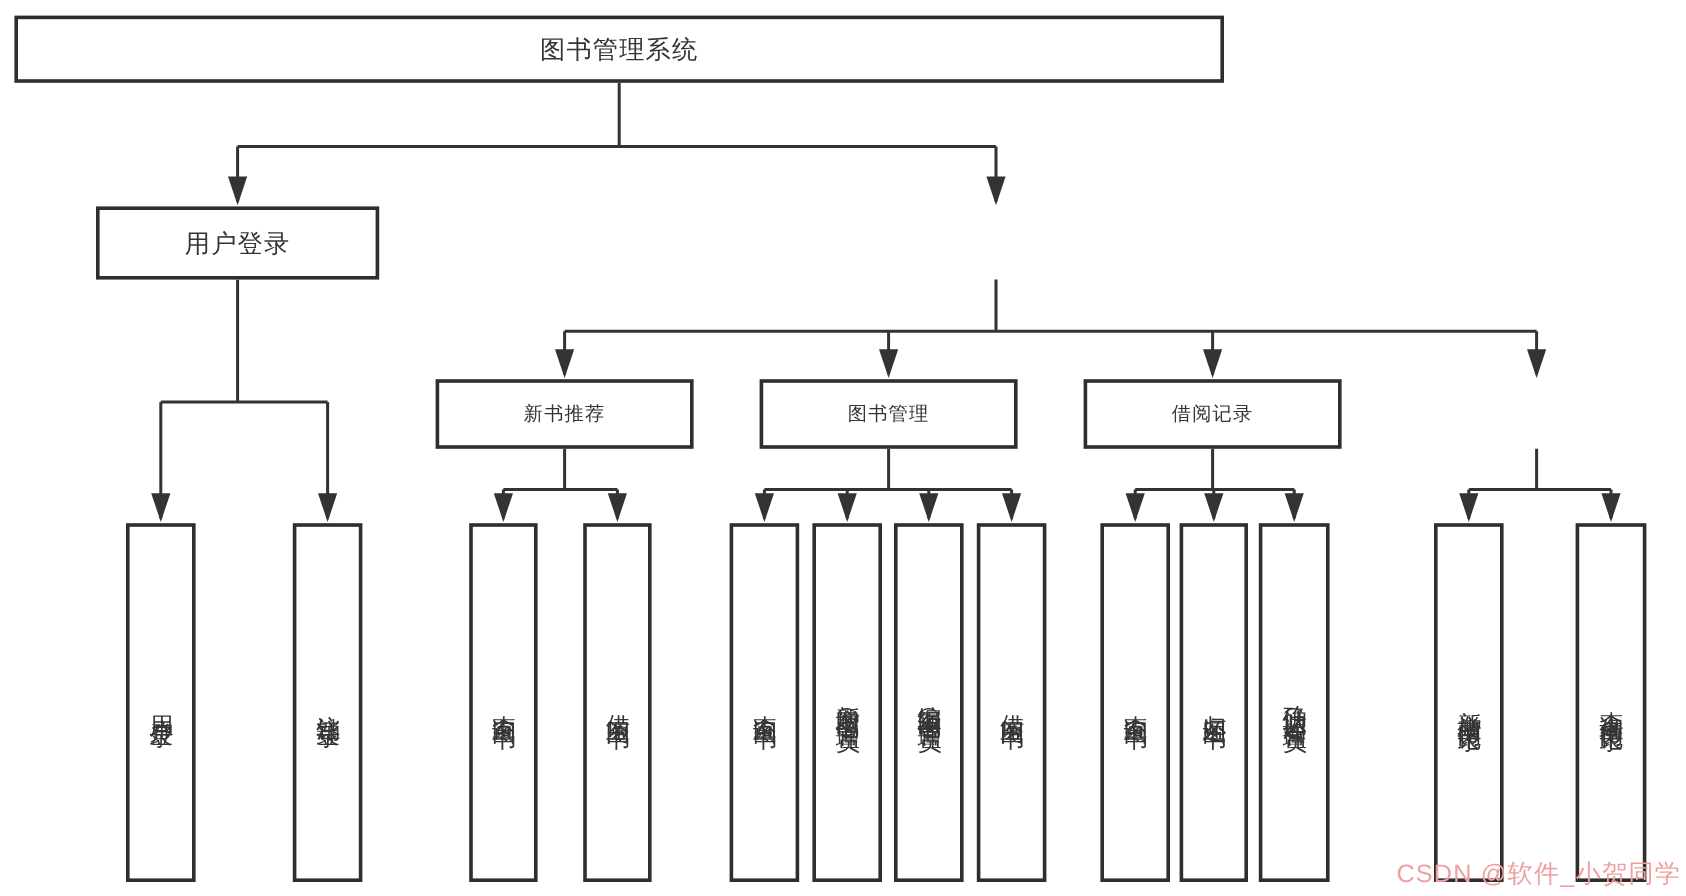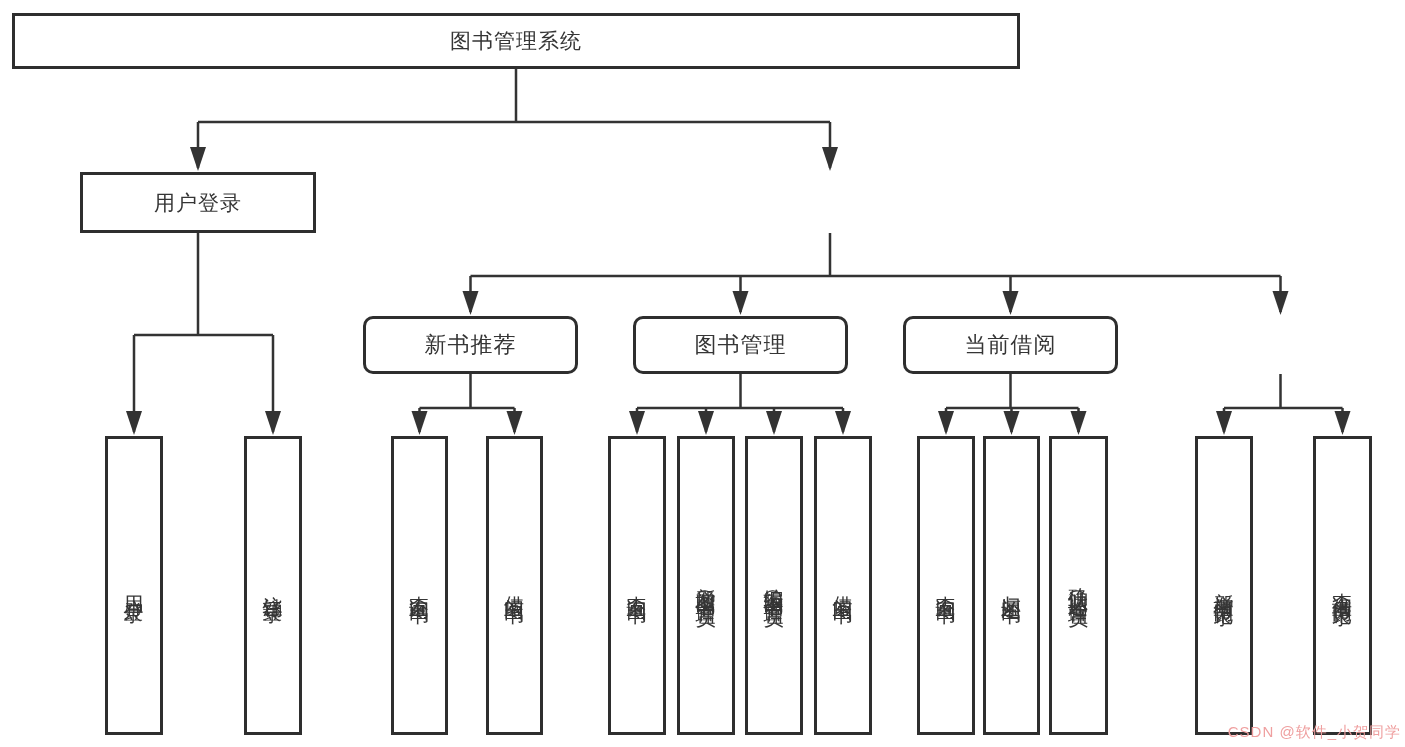--- a/index.html
+++ b/index.html
@@ -29,34 +29,34 @@
     border: 3px solid #2e2e2e;
     display: flex;
     align-items: center;
     justify-content: center;
     color: #353535;
     font-size: 21px;
     letter-spacing: 1px;
     text-align: right;
     z-index: 2;
   }
-  .node.l3 { font-size: 22px; border-radius: 10px; }
+  .node.l3 { font-size: 16px; }
   .vnode {
     writing-mode: vertical-rl;
     text-orientation: mixed;
     font-size: 20px;
     letter-spacing: 3px;
     line-height: 1;
     padding: 8px 0;
   }
   #watermark {
     position: absolute;
     right: 4px;
     bottom: 5px;
-    font-size: 15px;
+    font-size: 21px;
     color: #ef9f9f;
     letter-spacing: 1px;
     z-index: 5;
     white-space: nowrap;
   }
 </style>
 </head>
 <body>
 
 <div id="canvas">
@@ -103,21 +103,21 @@
       <polygon points="1334.5,411 1350.5,411 1342.5,435"></polygon>
     </g>
   </svg>
 
   <div class="node" style="left:12px; top:13px; width:1008px; height:56px;">图书管理系统</div>
 
   <div class="node" style="left:80px; top:172px; width:236px; height:61px;">用户登录</div>
 
   <div class="node l3" style="left:363px; top:316px; width:215px; height:58px;">新书推荐</div>
   <div class="node l3" style="left:633px; top:316px; width:215px; height:58px;">图书管理</div>
-  <div class="node l3" style="left:903px; top:316px; width:215px; height:58px;">当前借阅</div>
+  <div class="node l3" style="left:903px; top:316px; width:215px; height:58px;">借阅记录</div>
 
   <div class="node vnode" style="left:105px; top:436px; width:58px; height:299px;">用户登录</div>
   <div class="node vnode" style="left:244px; top:436px; width:58px; height:299px;">注销登录</div>
 
   <div class="node vnode" style="left:391px; top:436px; width:57px; height:299px;">查询图书</div>
   <div class="node vnode" style="left:486px; top:436px; width:57px; height:299px;">借阅图书</div>
 
   <div class="node vnode" style="left:608px; top:436px; width:58px; height:299px;">查询图书</div>
   <div class="node vnode" style="left:677px; top:436px; width:58px; height:299px;">新增图书（管理员）</div>
   <div class="node vnode" style="left:745px; top:436px; width:58px; height:299px;">编辑图书（管理员）</div>

